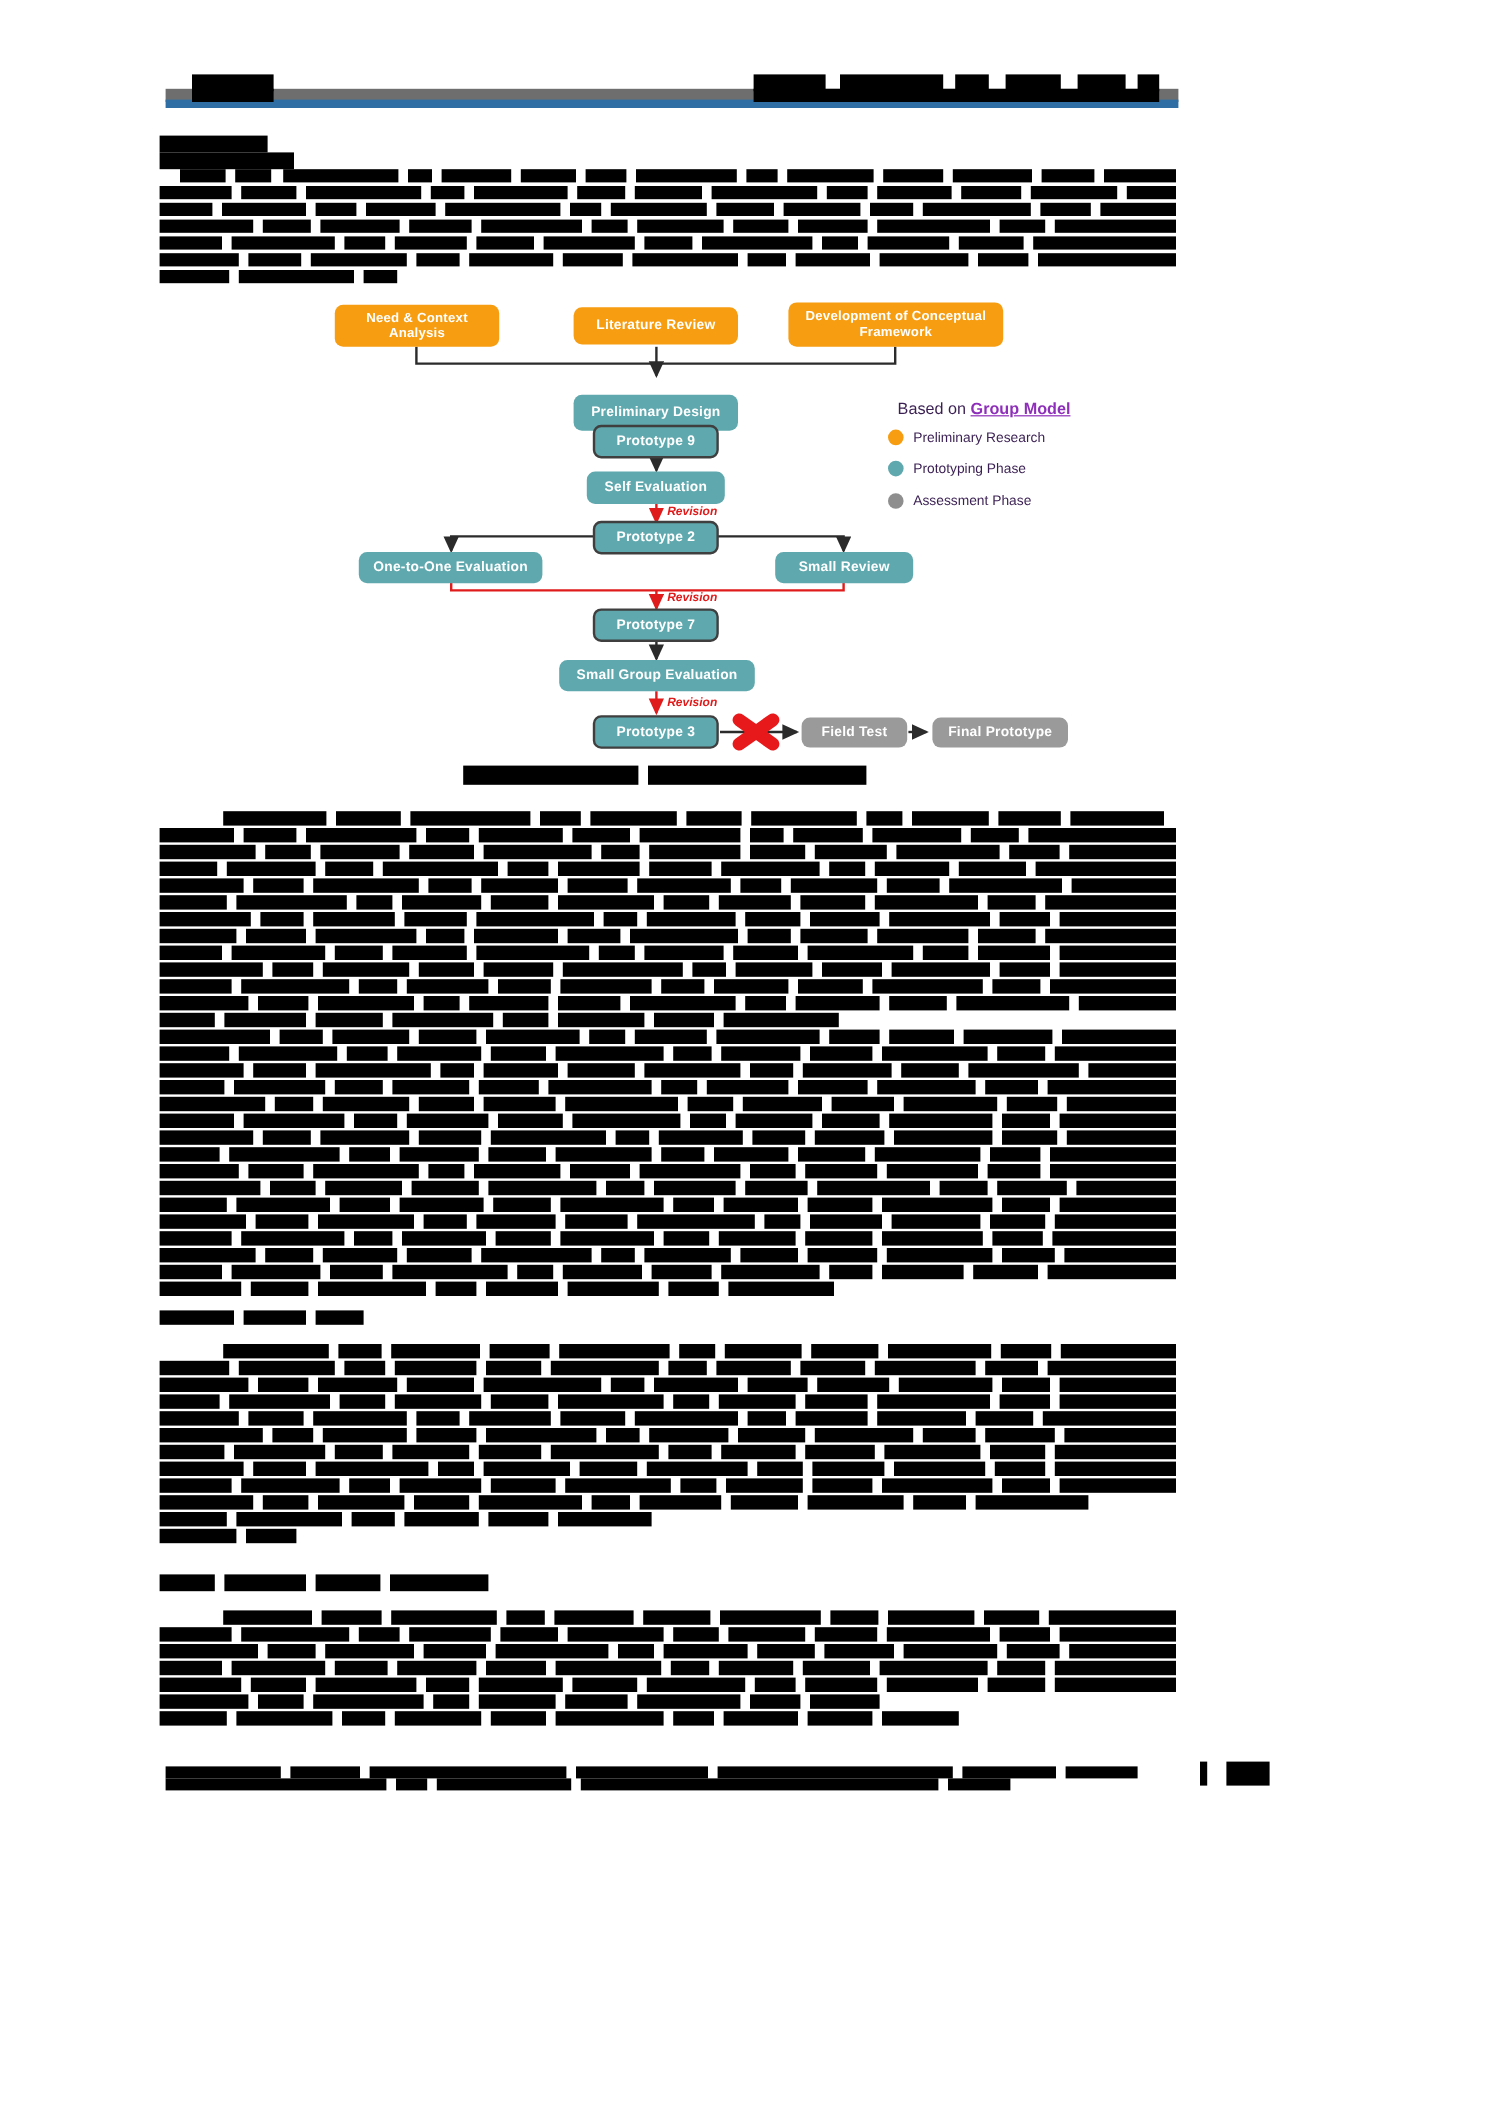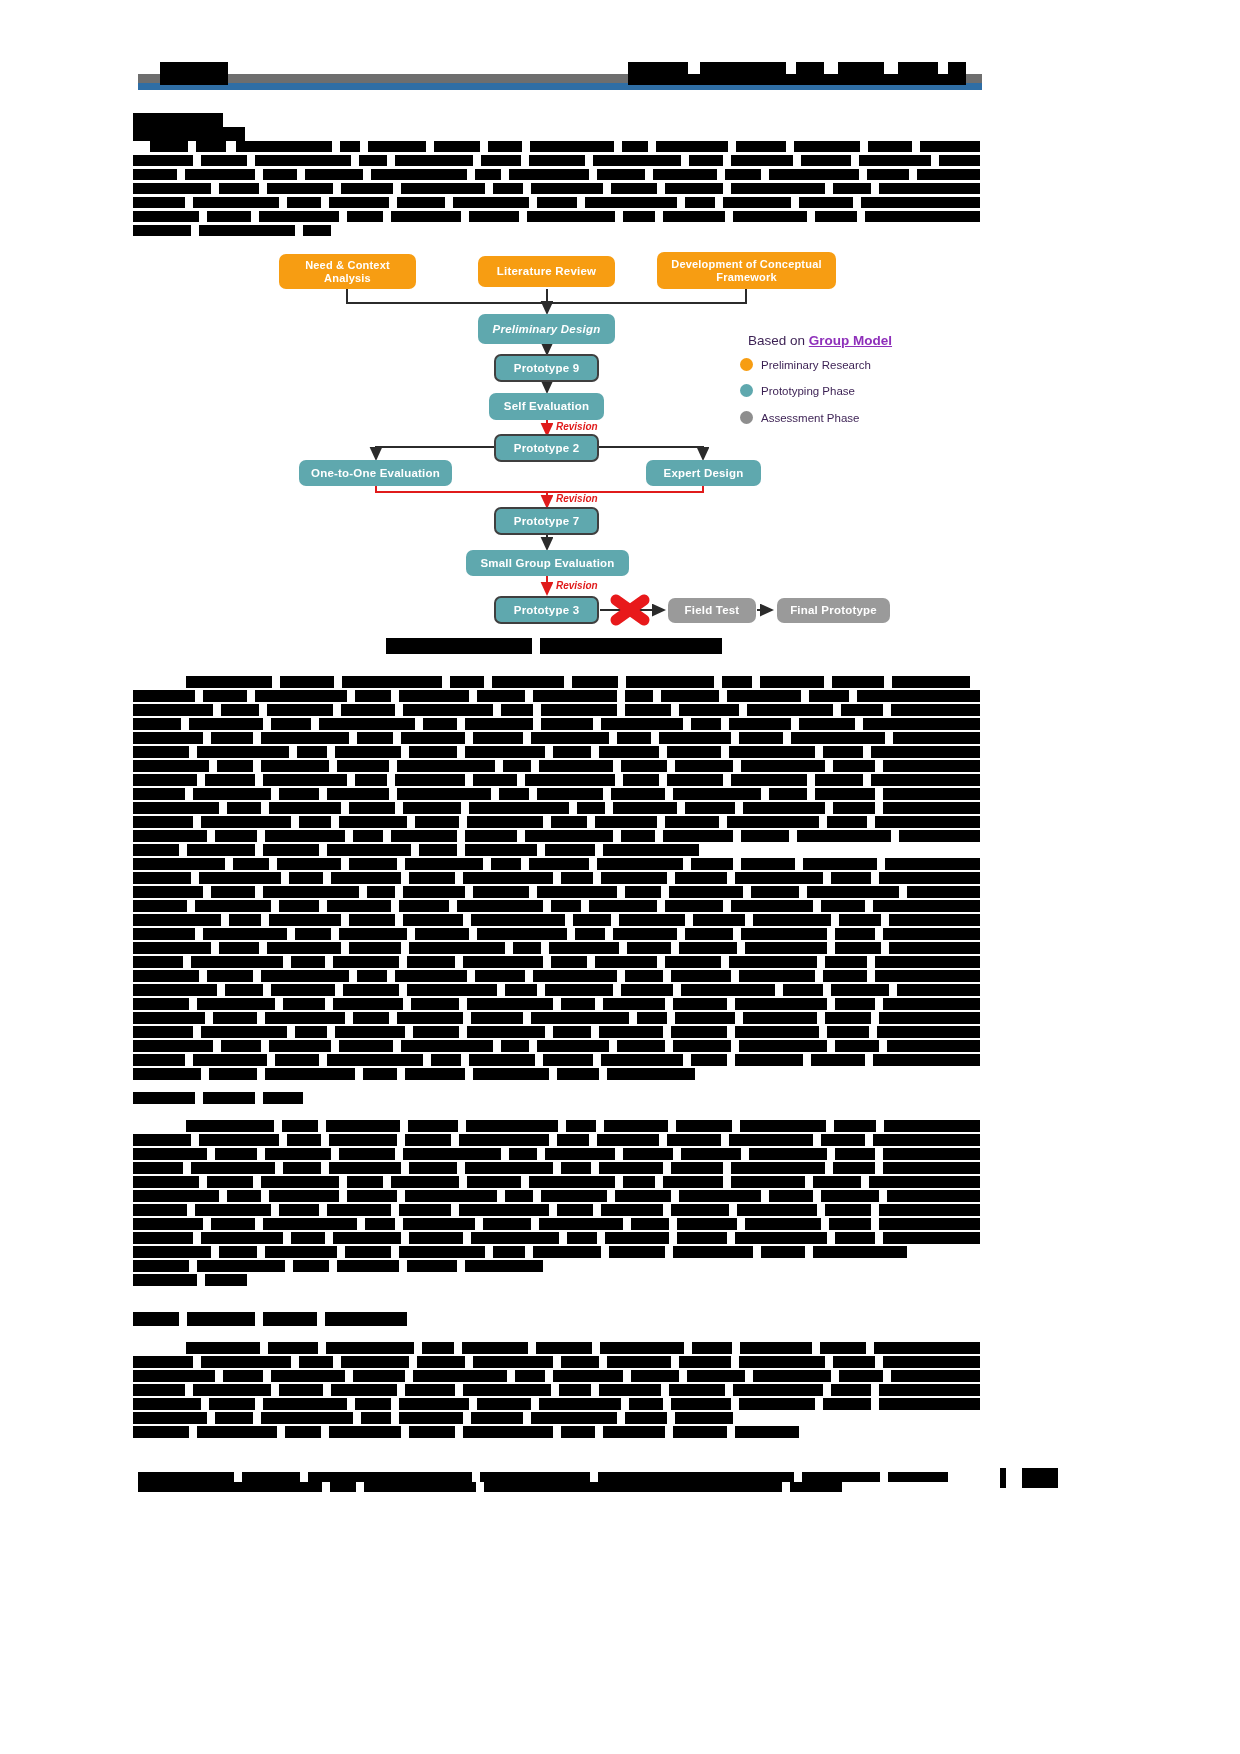--- a/index.html
+++ b/index.html
@@ -748,37 +748,37 @@
   <div class="node n-orange" style="left:279px;top:254px;width:137px;height:35px;font-size:11px;">
     <span>Need &amp; Context<br>Analysis</span>
   </div>
   <div class="node n-orange" style="left:478px;top:256px;width:137px;height:31px;font-size:11.5px;">
     <span>Literature Review</span>
   </div>
   <div class="node n-orange" style="left:657px;top:252px;width:179px;height:37px;font-size:11px;">
     <span>Development of Conceptual<br>Framework</span>
   </div>
 
-  <div class="node n-teal" style="left:478px;top:314px;width:137px;height:30px;font-size:11.5px;font-style:italic;">
+  <div class="node n-teal" style="left:478px;top:329px;width:137px;height:30px;font-size:11.5px;">
     <span>Preliminary Design</span>
   </div>
   <div class="node n-teal-b" style="left:494px;top:354px;width:105px;height:28px;font-size:11.5px;">
     <span>Prototype 9</span>
   </div>
   <div class="node n-teal" style="left:489px;top:393px;width:115px;height:27px;font-size:11.5px;">
     <span>Self Evaluation</span>
   </div>
   <div class="node n-teal-b" style="left:494px;top:434px;width:105px;height:28px;font-size:11.5px;">
     <span>Prototype 2</span>
   </div>
   <div class="node n-teal" style="left:299px;top:460px;width:153px;height:26px;font-size:11.5px;">
     <span>One-to-One Evaluation</span>
   </div>
   <div class="node n-teal" style="left:646px;top:460px;width:115px;height:26px;font-size:11.5px;">
-    <span>Expert Design</span>
+    <span>Small Review</span>
   </div>
   <div class="node n-teal-b" style="left:494px;top:507px;width:105px;height:28px;font-size:11.5px;">
     <span>Prototype 7</span>
   </div>
   <div class="node n-teal" style="left:466px;top:550px;width:163px;height:26px;font-size:11.5px;">
     <span>Small Group Evaluation</span>
   </div>
   <div class="node n-teal-b" style="left:494px;top:596px;width:105px;height:28px;font-size:11.5px;">
     <span>Prototype 3</span>
   </div>

